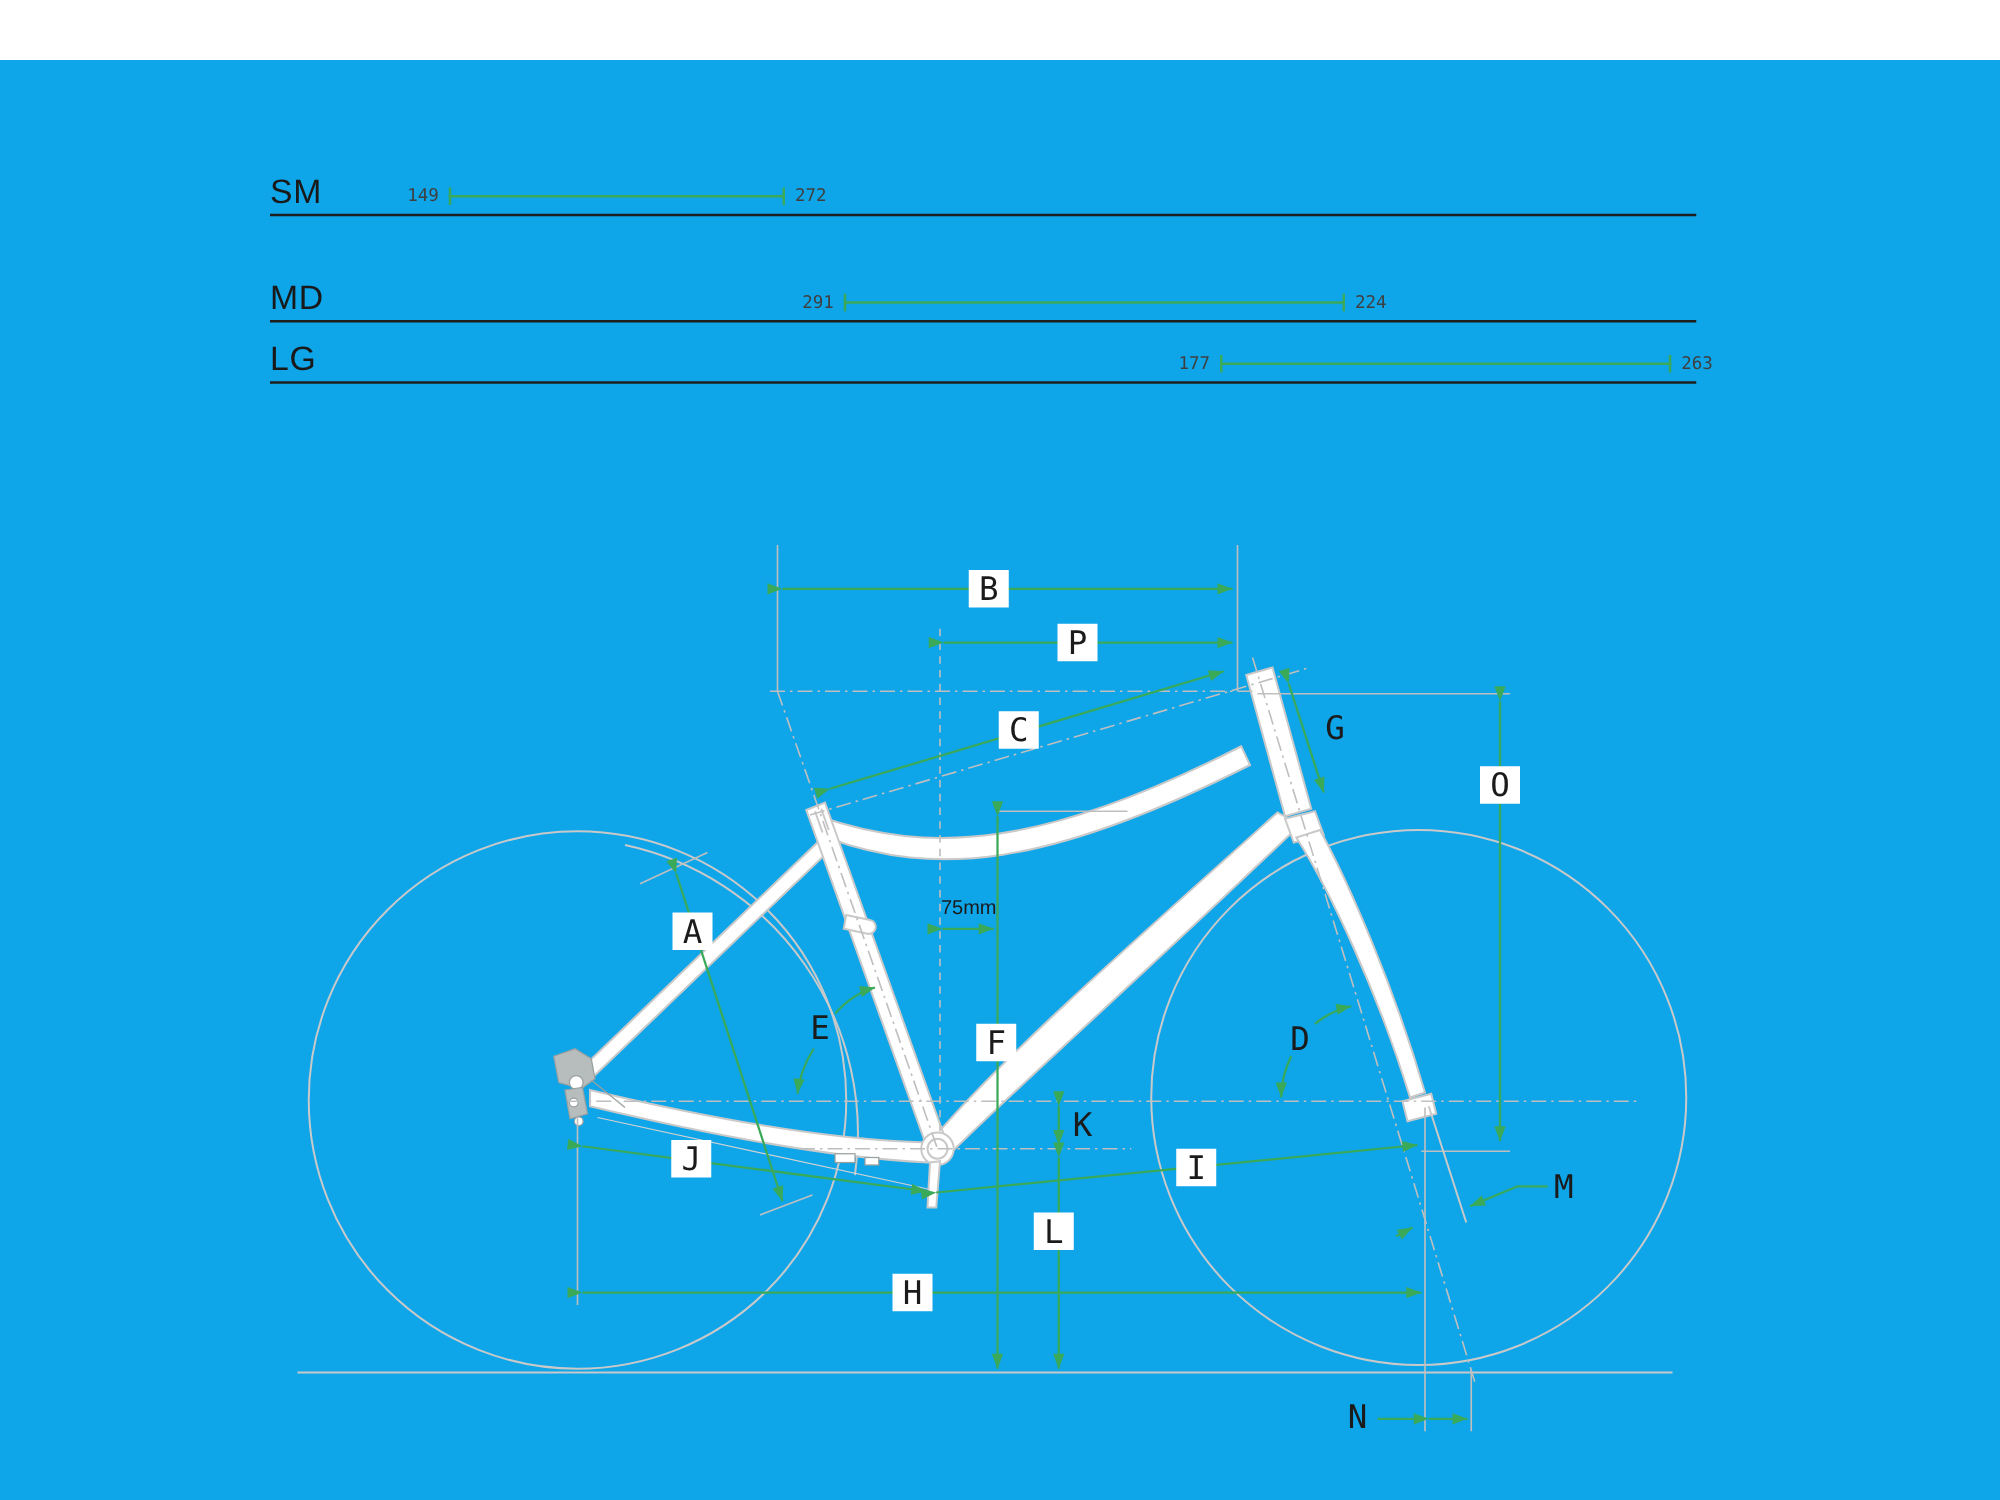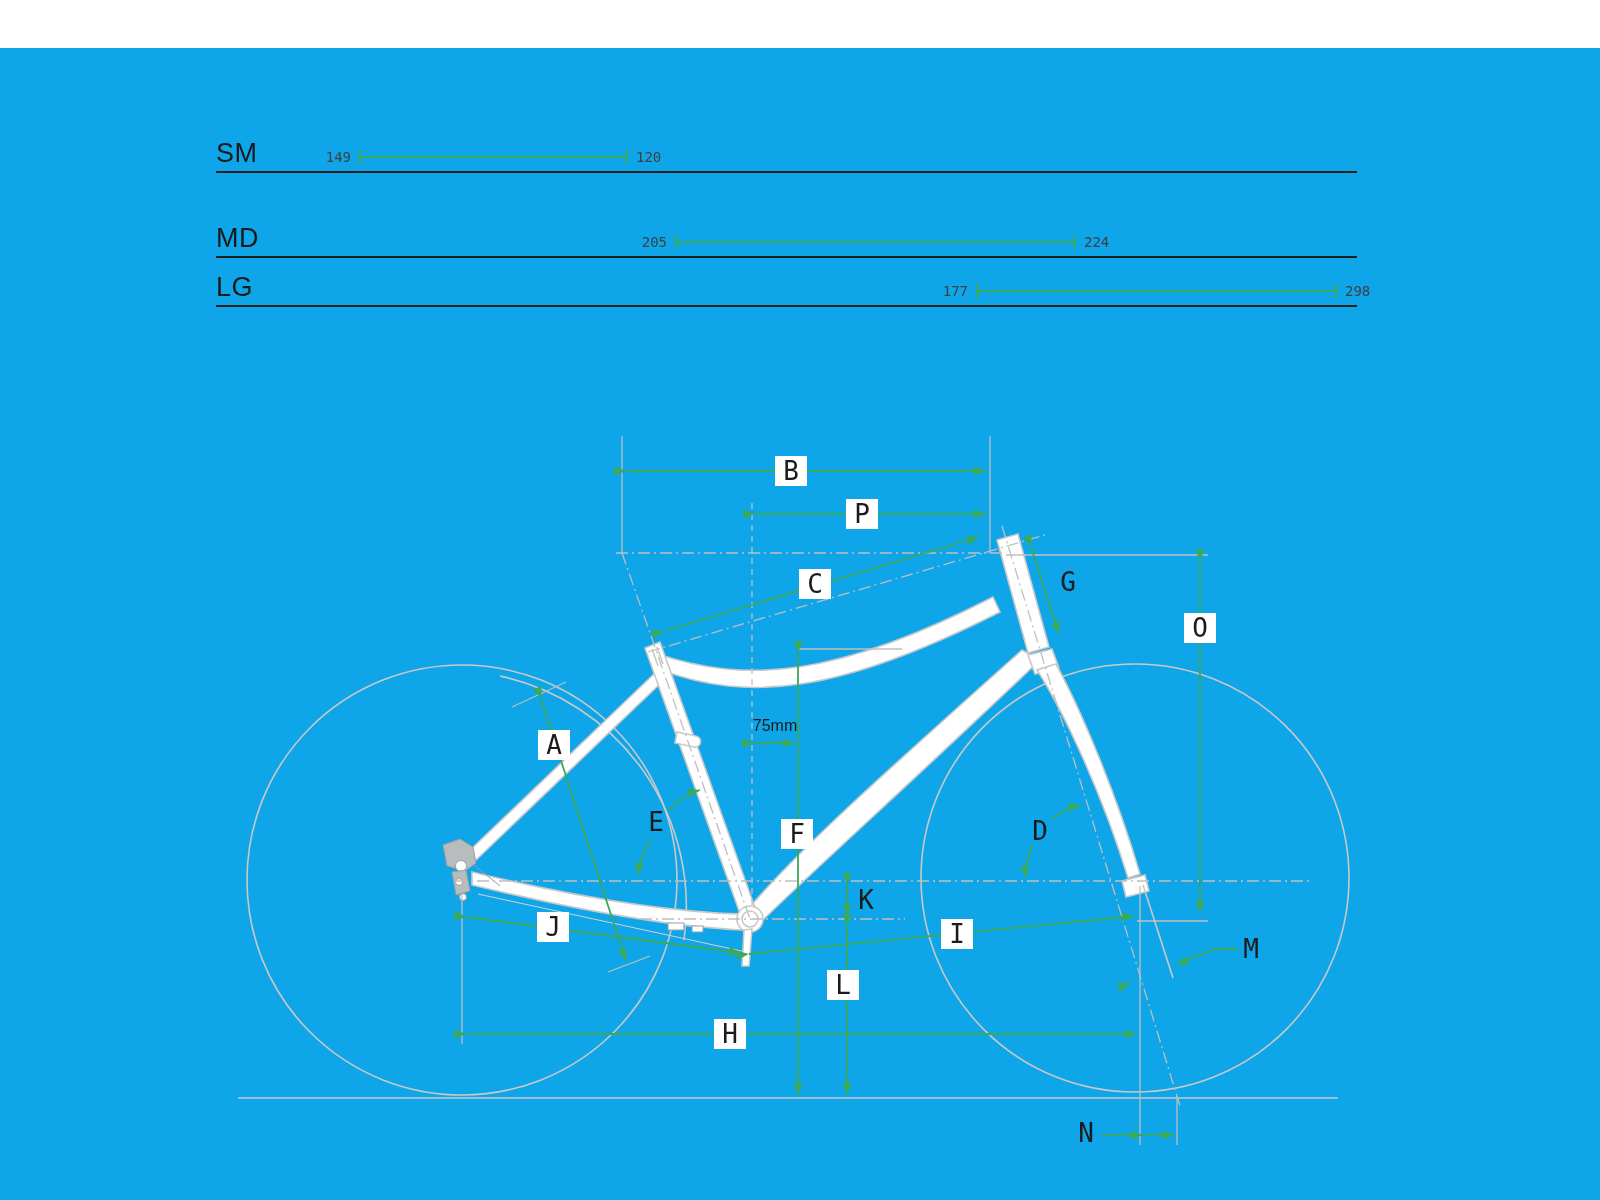--- a/index.html
+++ b/index.html
@@ -39,35 +39,35 @@
 </style>
 </head>
 <body>
 
 <div class="canvas">
 
   <div class="size-row" style="top:92px">
     <span class="size-label">SM</span>
     <div class="range-bar" style="left: 143px; width: 269px; text-align: right;">
       <span class="num num-min">149</span>
-      <span class="num num-max">120</span>
+      <span class="num num-max">272</span>
     </div>
   </div>
   <div class="size-row" style="top:177px">
     <span class="size-label">MD</span>
     <div class="range-bar" style="left: 459px; width: 401px;">
-      <span class="num num-min">205</span>
+      <span class="num num-min">291</span>
       <span class="num num-max">224</span>
     </div>
   </div>
   <div class="size-row" style="top:226px">
     <span class="size-label">LG</span>
     <div class="range-bar" style="left: 760px; width: 361px; text-align: right;">
       <span class="num num-min">177</span>
-      <span class="num num-max">298</span>
+      <span class="num num-max">263</span>
     </div>
   </div>
 
   <svg width="1600" height="1200" viewBox="0 0 1600 1200">
     <defs>
       <marker id="ah" markerUnits="userSpaceOnUse" markerWidth="14" markerHeight="11" refX="12.5" refY="5" orient="auto">
         <path d="M0.5,0.5 L12.5,5 L0.5,9.5 Z" fill="#3AA958"></path>
       </marker>
     </defs>
 

